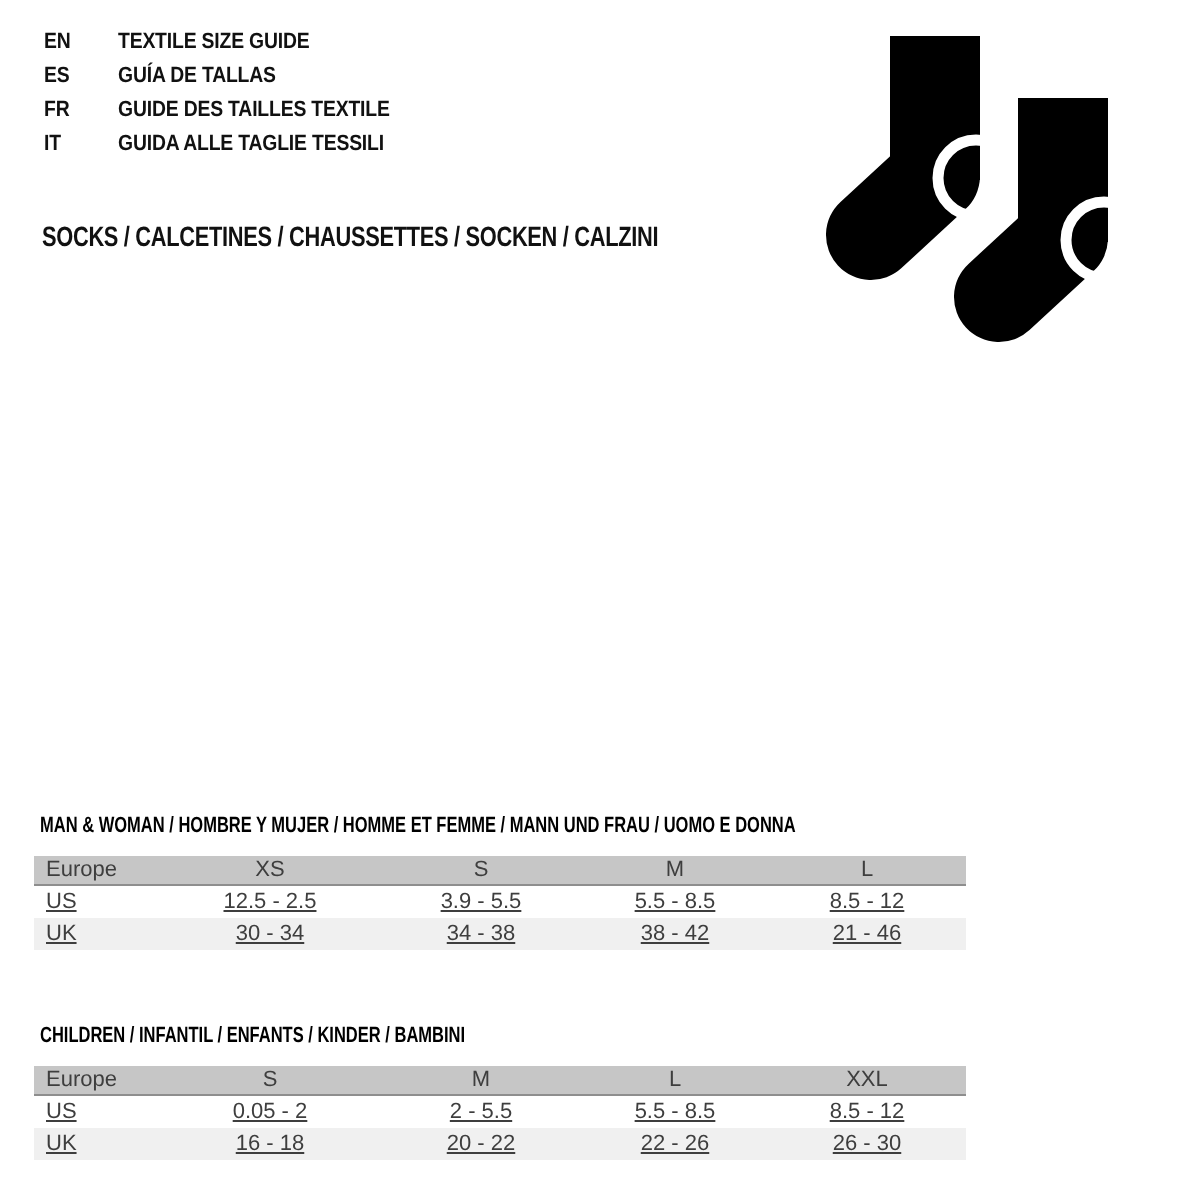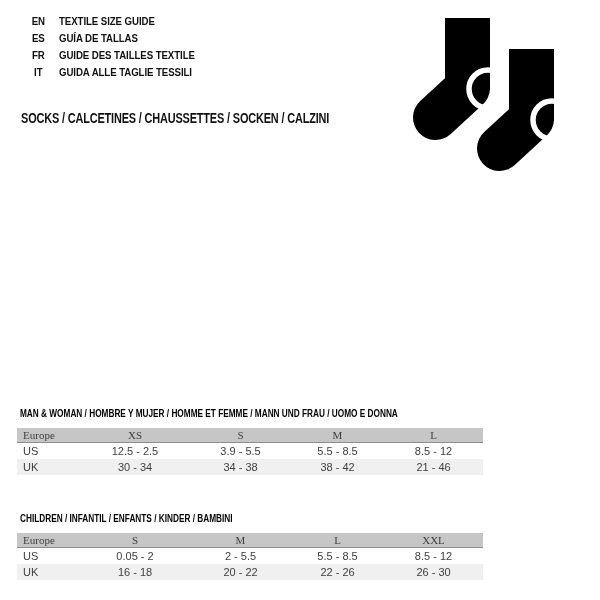--- a/index.html
+++ b/index.html
@@ -5,21 +5,21 @@
   html, body { margin:0; padding:0; }
   body {
     width:600px; height:600px; position:relative; overflow:hidden;
     background:#ffffff;
     font-family:"Liberation Sans", sans-serif;
     -webkit-font-smoothing:antialiased;
   }
 
   
   .lang-list { position:absolute; left:22px; top:13px; }
-  .lang-row { display:flex; align-items:center; height:16.9px;text-align:center; }
+  .lang-row { display:flex; align-items:center; height:16.9px; }
   .lang-code, .lang-label {
     font-size:11px; font-weight:bold; color:var(--text-dark,#111);
     white-space:nowrap;
     transform:scaleX(.88); transform-origin:left center;
     letter-spacing:-0.1px;
   }
   .lang-code { width:37px; flex:0 0 37px; }
 
   
   .category {
@@ -51,24 +51,24 @@
     border-collapse:collapse; table-layout:fixed;
     font-size:11px; color:var(--table-text,#3e3e3e);
   }
   #table-adult { top:428px; }
   #table-children { top:533px; }
 
   table.size-table th {
     height:14px; padding:0; font-weight:normal;
     background:var(--table-header-bg,#c6c6c6);
     border-bottom:1px solid var(--table-header-line,#8e8e8e);
-    text-align:center; vertical-align:middle;font-family:Liberation Serif, serif;
+    text-align:center; vertical-align:middle;
   }
   table.size-table td {
-    height:16px; padding:0; text-align:center; vertical-align:middle;
+    height:16px; padding:0; text-align:center; vertical-align:middle;text-decoration:underline;
   }
   table.size-table th:first-child,
   table.size-table td:first-child { text-align:left; padding-left:6px; }
   table.size-table tr.alt td { background:var(--table-alt-row-bg,#f0f0f0);margin-left:40px; }
 </style>
 </head>
 <body>
 
 <div class="lang-list">
   <div class="lang-row">

